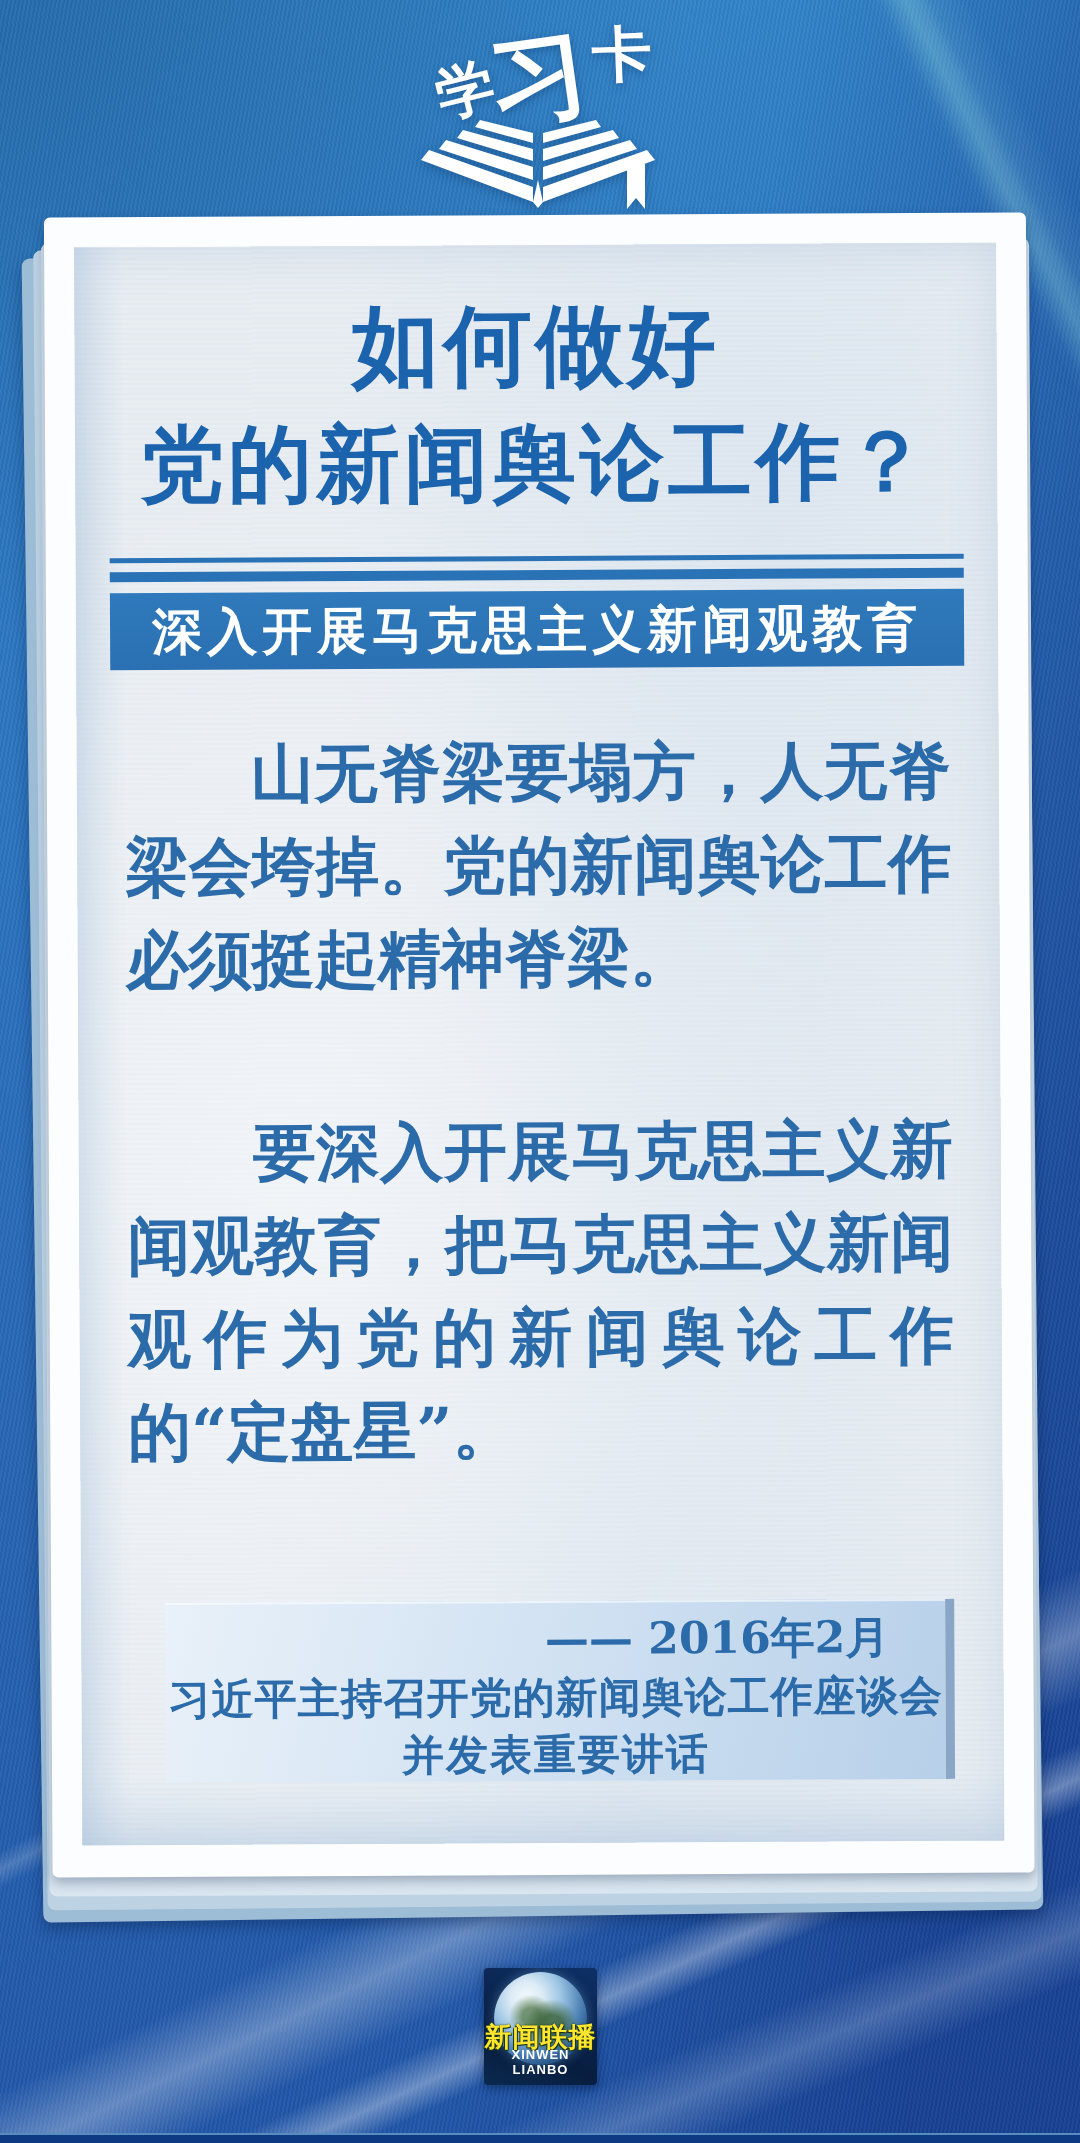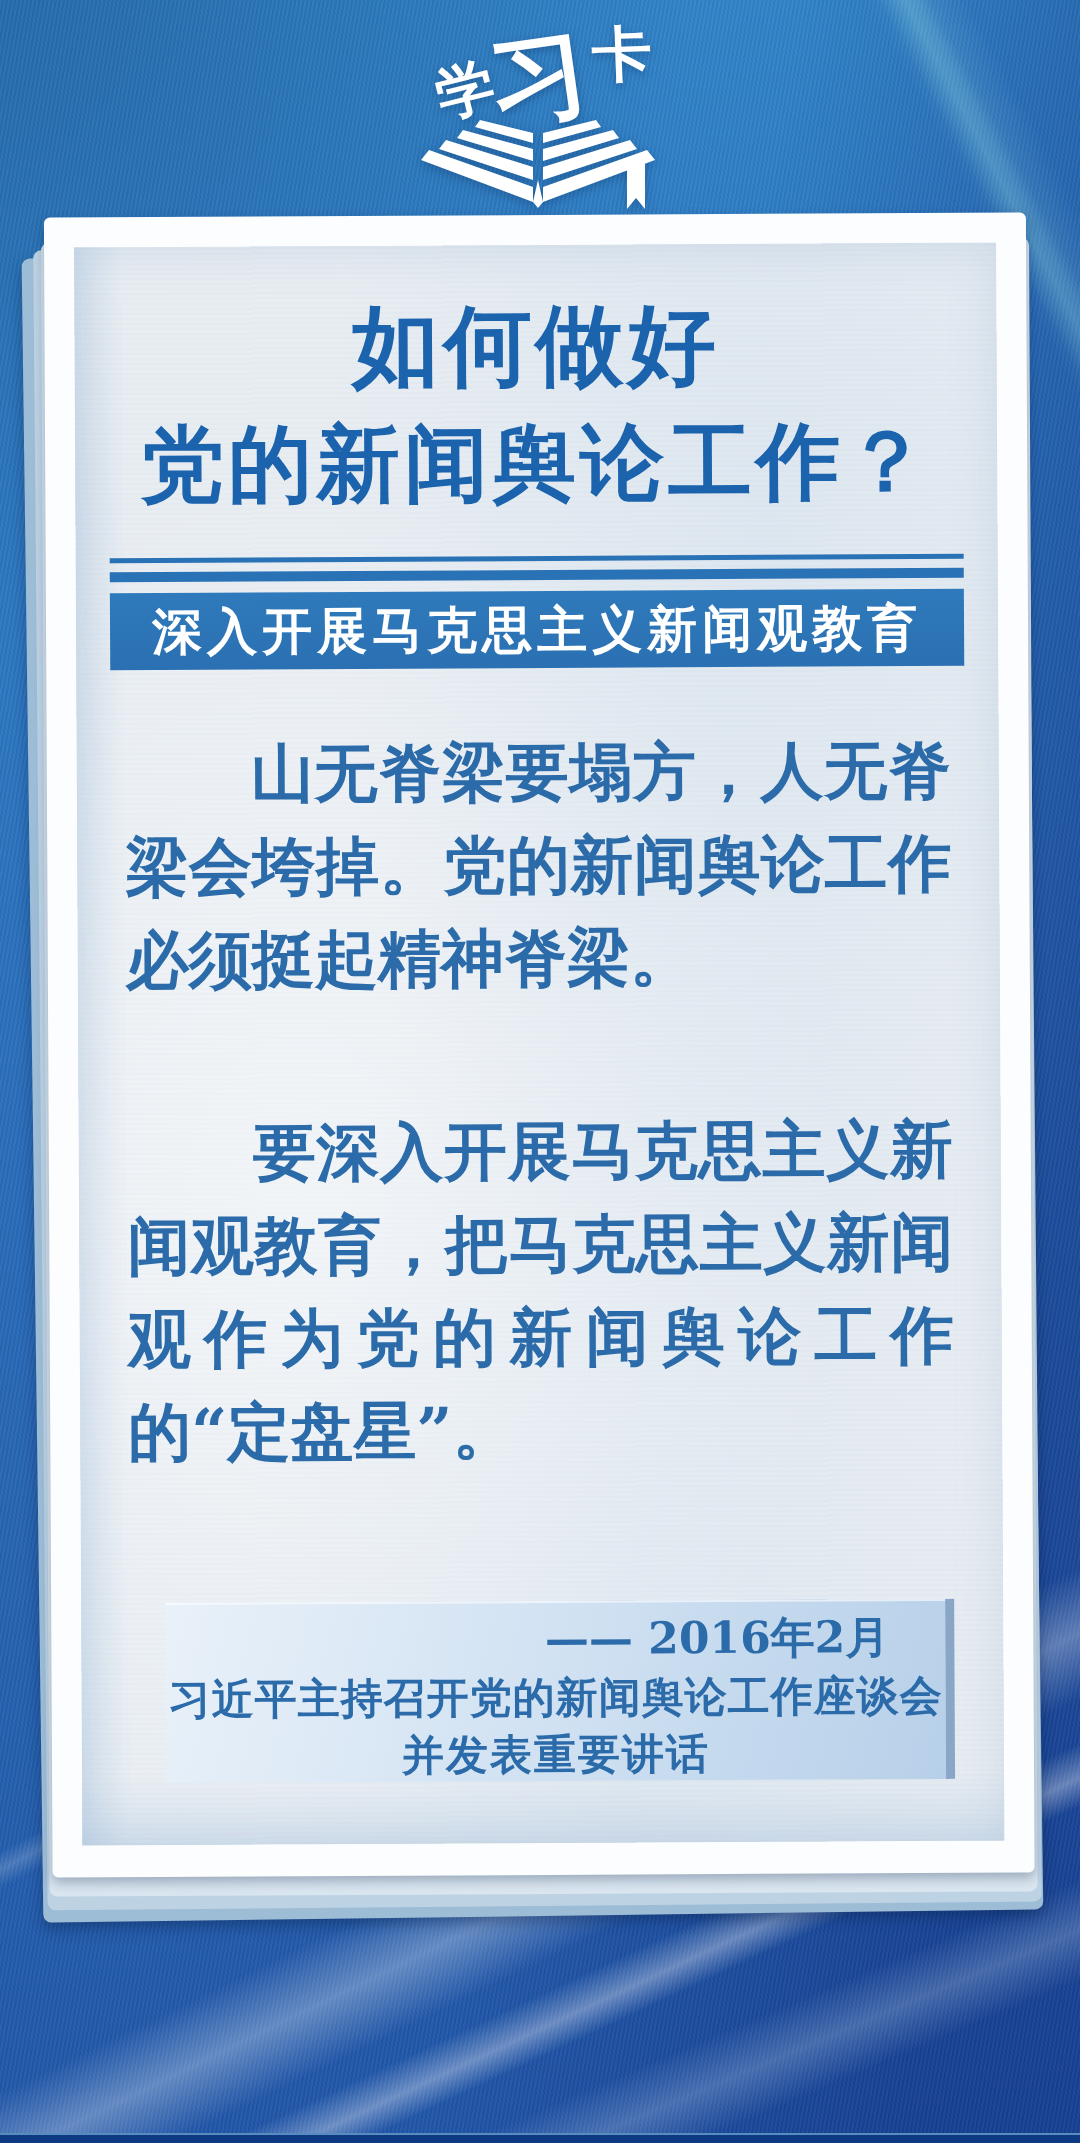--- a/index.html
+++ b/index.html
@@ -169,16 +169,21 @@
         <div class="quote-box">
           <div class="quote-date">—— 2016年2月</div>
           <div class="quote-src1">习近平主持召开党的新闻舆论工作座谈会</div>
           <div class="quote-src2">并发表重要讲话</div>
         </div>
 
       </div>
     </div>
   </div>
 
+  <div class="channel">
+    <div class="globe"></div>
+    <div class="channel-cn">新闻联播</div>
+    <div class="channel-en">XINWEN LIANBO</div>
+  </div>
 
   <div class="bottom-band"></div>
 
 </div>
 
 </body></html>

